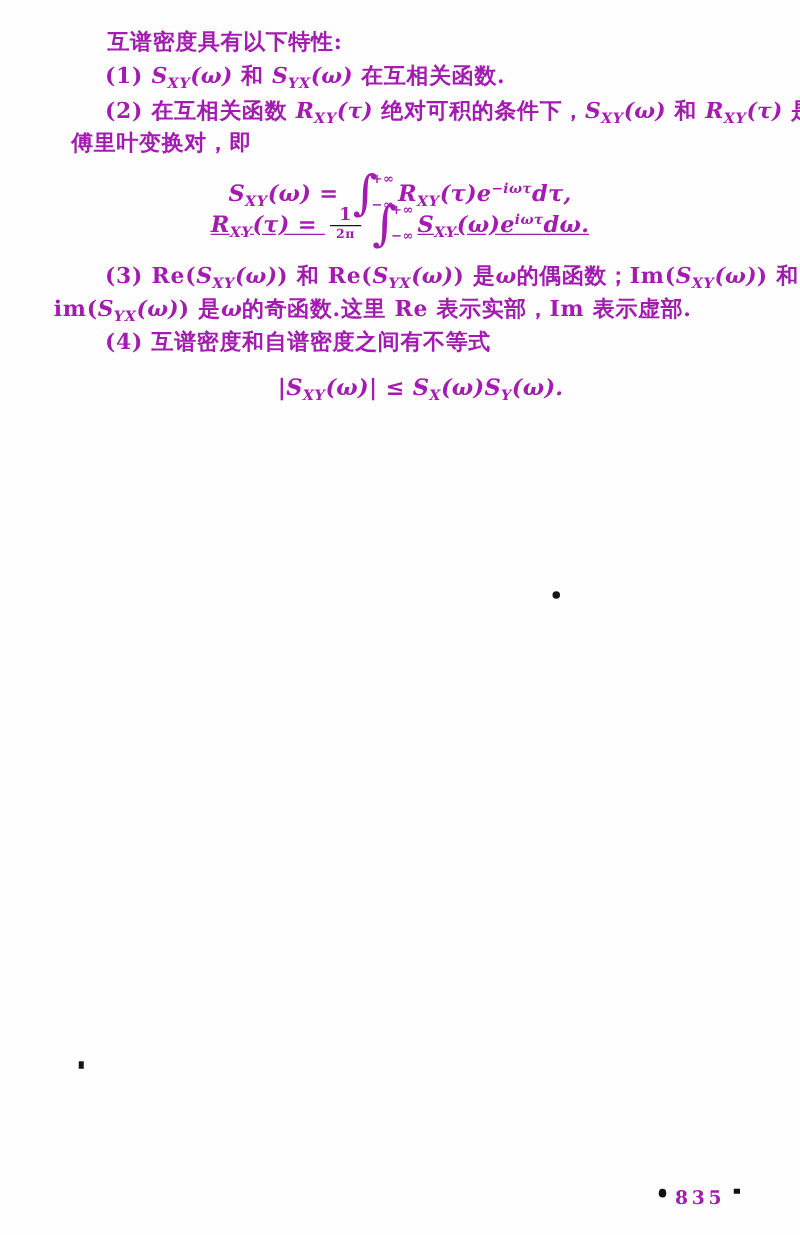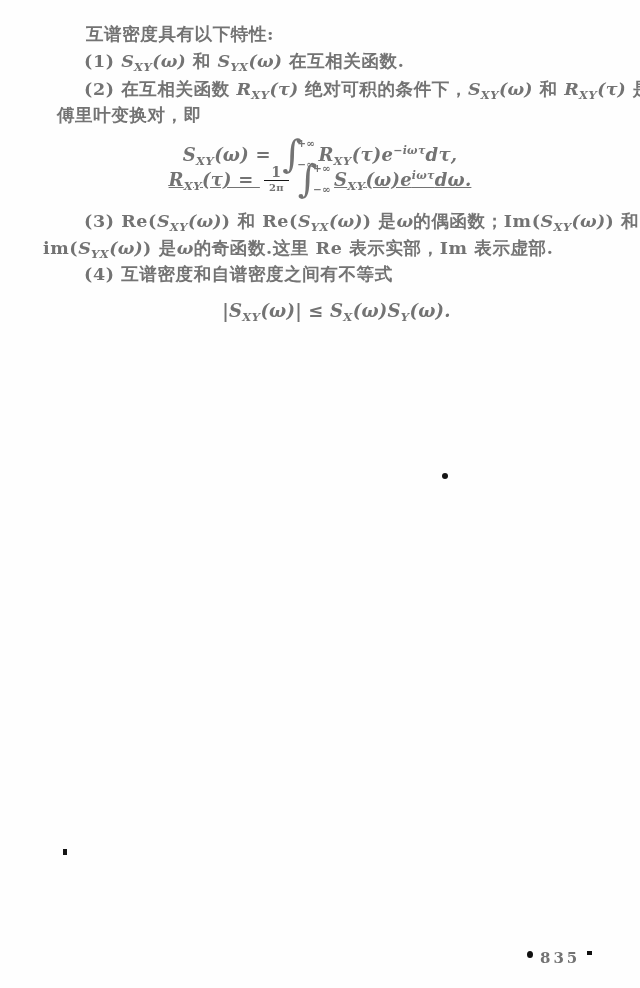--- a/index.html
+++ b/index.html
@@ -3,21 +3,21 @@
 <meta charset="utf-8">
 <style>
   * { margin:0; padding:0; box-sizing:border-box; }
   html,body { background:#ffffff; }
   .page {
     position:relative;
     width:640px; height:988px;
     background:#fefefe;
     overflow:hidden;
     font-family:"DejaVu Serif","Liberation Serif",serif;
-    color:#737373;
+    color:#a21caf;
   }
   .line {
     position:absolute;
     white-space:nowrap;
     font-size:17.5px;
     font-weight:600;
     letter-spacing:0.6px;
     line-height:1.25;
   }
   .formula {

